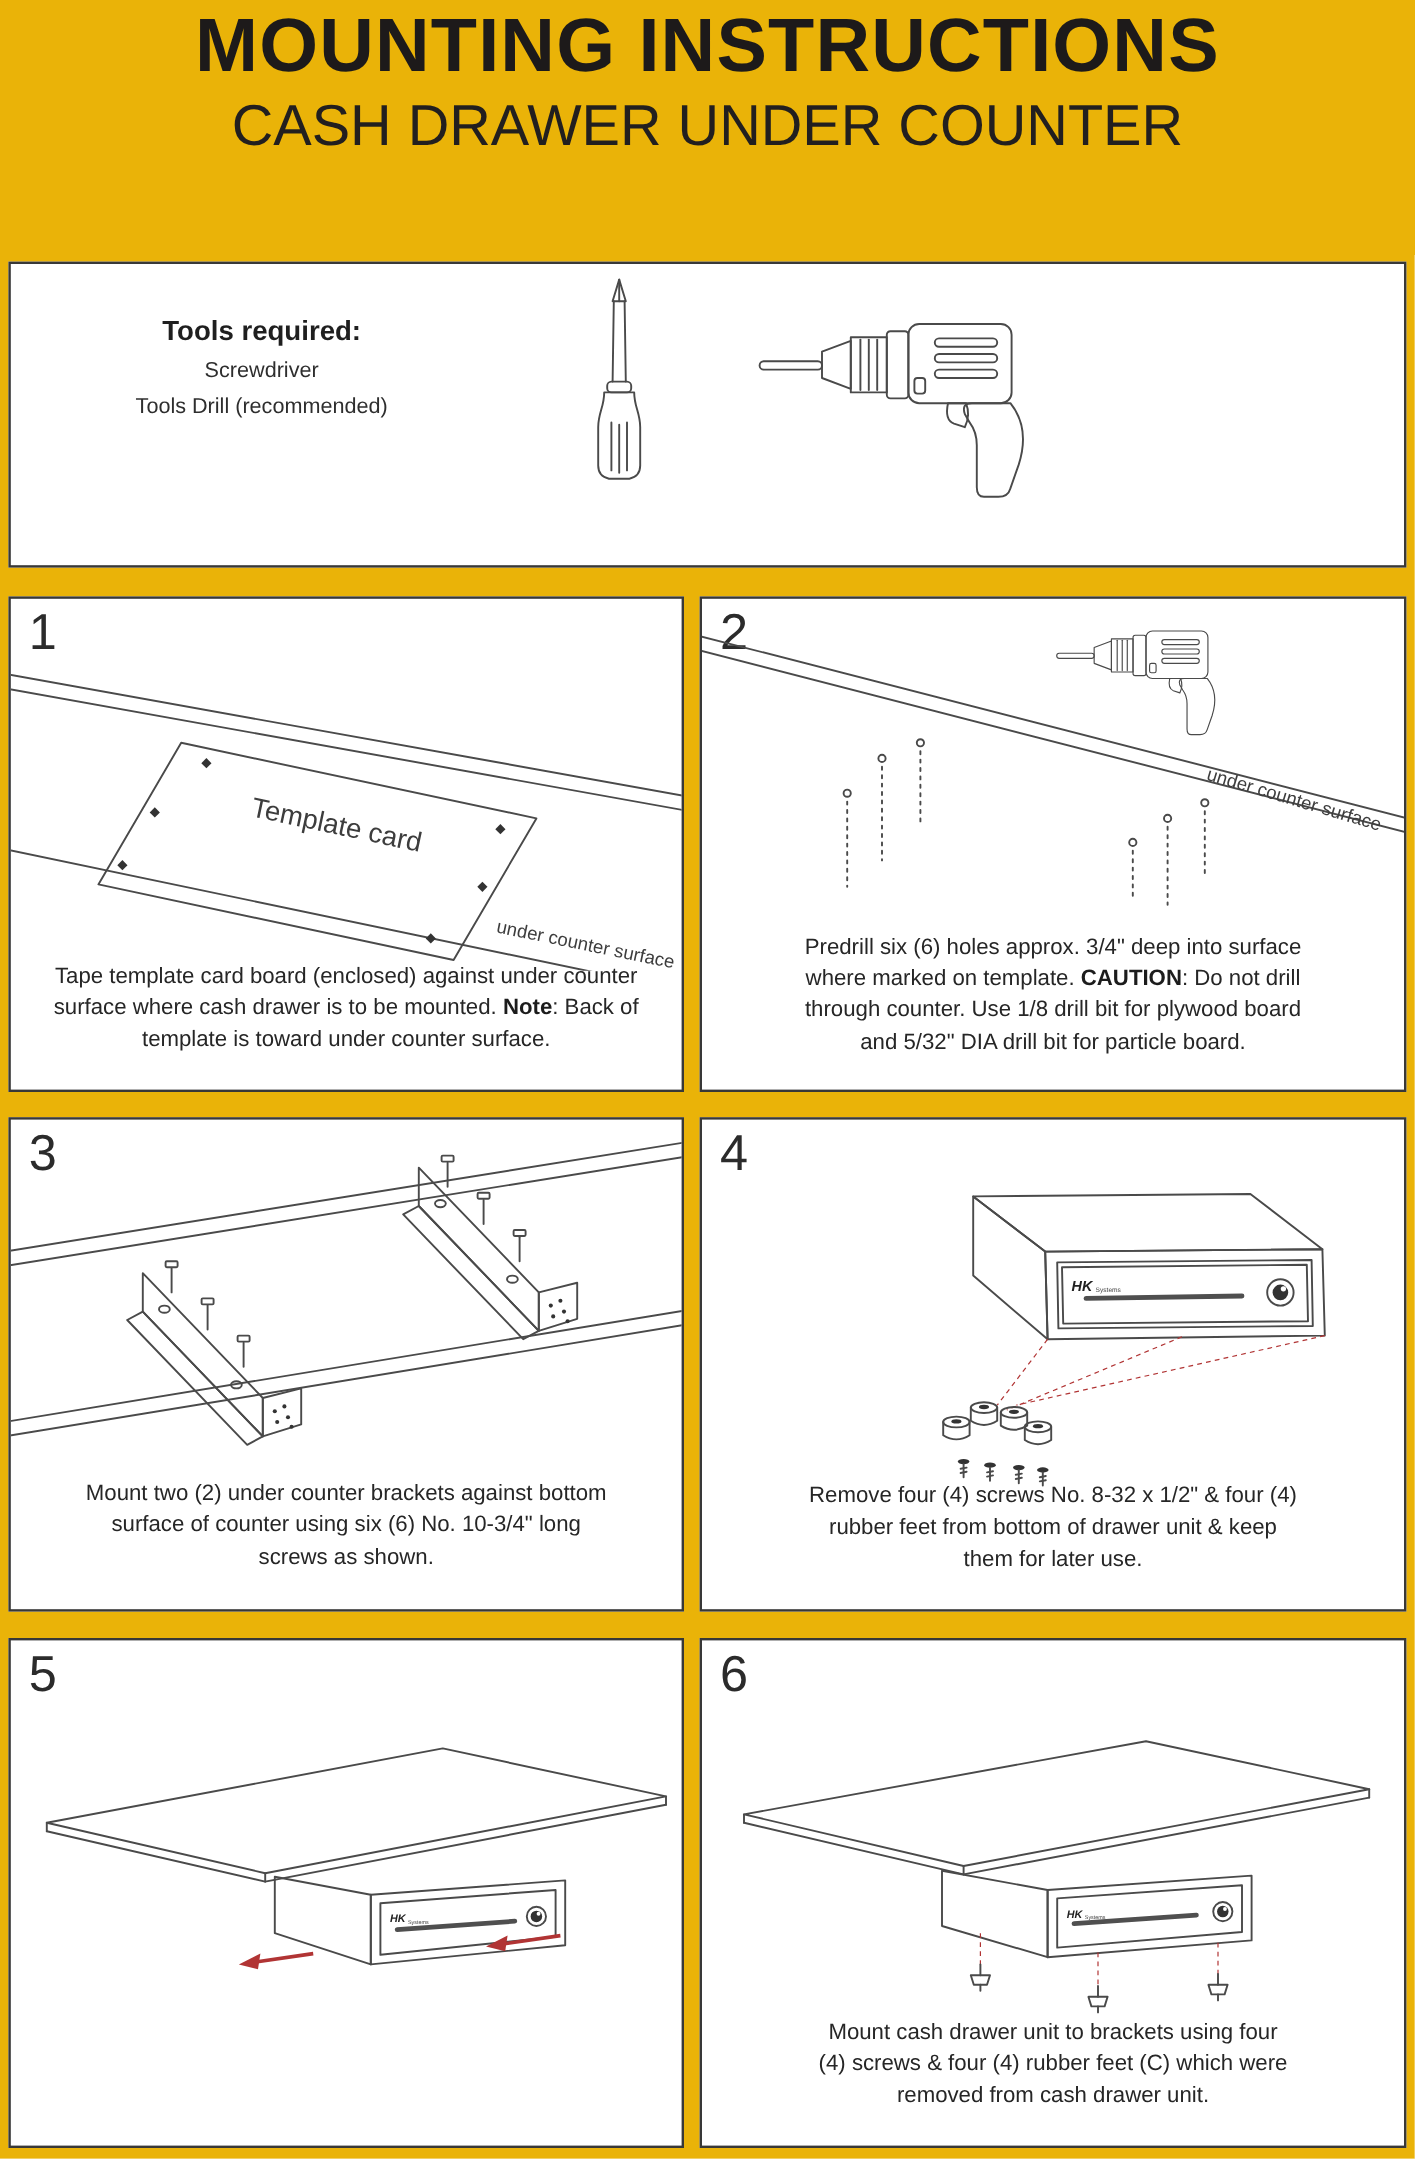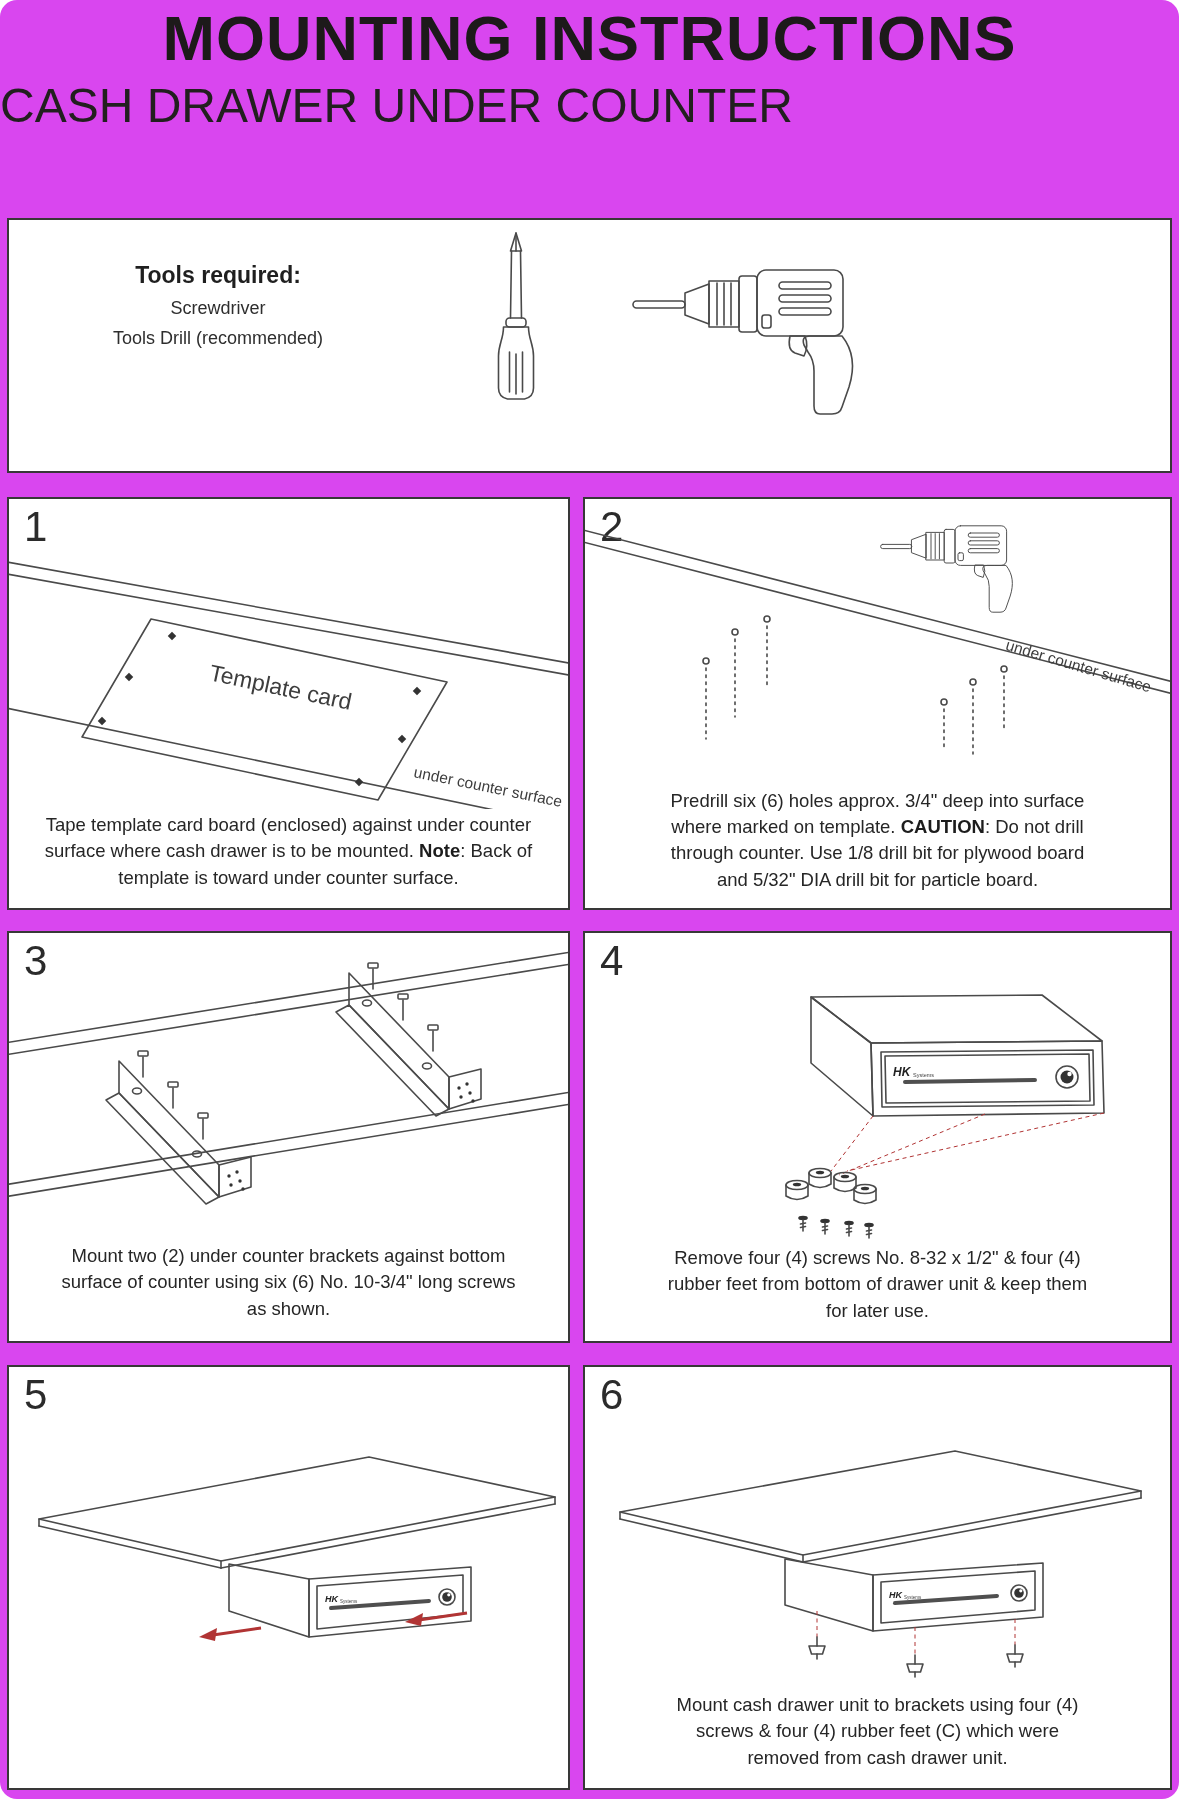--- a/index.html
+++ b/index.html
@@ -1,25 +1,25 @@
 <!DOCTYPE html>
 <html><head>
 <meta charset="utf-8">
 <style>
   html,body { margin:0; padding:0; background:#ffffff; }
   #page {
-    position:relative; width:1179px; height:1799px; background:#d946ef;
-    font-family:"Liberation Sans", sans-serif; color:#262626; overflow:hidden;border-radius:17px;
+    position:relative; width:1179px; height:1799px; background:#eab308;
+    font-family:"Liberation Sans", sans-serif; color:#262626; overflow:hidden;
   }
   .page-title {
     position:absolute; top:2px; left:0; width:100%; text-align:center;
     font-size:63px; font-weight:bold; letter-spacing:1px; color:#1d1a1a; margin:0;
   }
   .page-subtitle {
-    position:absolute; top:78px; left:0; width:100%; 
+    position:absolute; top:78px; left:0; width:100%; text-align:center;
     font-size:48px; font-weight:normal; letter-spacing:0px; color:#221f1f; margin:0;
   }
   .panel {
     position:absolute; border:2px solid #383838; background:#ffffff; box-sizing:border-box;
   }
   #tools-box   { left:7px;   top:218px;  width:1165px; height:255px;text-align:center; }
   #panel-1     { left:7px;   top:497px;  width:563px;  height:413px; }
   #panel-2     { left:583px; top:497px;  width:589px;  height:413px; }
   #panel-3     { left:7px;   top:931px;  width:563px;  height:412px; }
   #panel-4     { left:583px; top:931px;  width:589px;  height:412px; }
@@ -29,21 +29,21 @@
   .tools-text { position:absolute; left:104px; top:42px; }
   .tools-heading { font-size:23px; font-weight:bold; color:#1f1f1f; margin-bottom:9px; }
   .tools-item { font-size:18px; color:#2e2e2e; margin-bottom:9px; }
 
   .step-num {
     position:absolute; top:4px; left:15px; font-size:42px; font-weight:400; color:#2b2b2b;
   }
   .illus { position:absolute; top:0; left:0; }
   .caption {
     position:absolute; left:0; right:0; text-align:center;
-    font-size:18.5px; line-height:1.42; color:#262626; margin:4px;
+    font-size:18.5px; line-height:1.42; color:#262626; margin:16px;
   }
   .caption b { color:#1c1c1c; }
   #panel-1 .caption { bottom:13px; padding:0 16px; }
   #panel-2 .caption { bottom:11px; padding:0 66px; }
   #panel-3 .caption { bottom:15px; padding:0 40px; }
   #panel-4 .caption { bottom:13px; padding:0 73px; }
   #panel-5 .caption { bottom:17px; padding:0 78px; }
   #panel-6 .caption { bottom:13px; padding:0 80px; }
 
   

